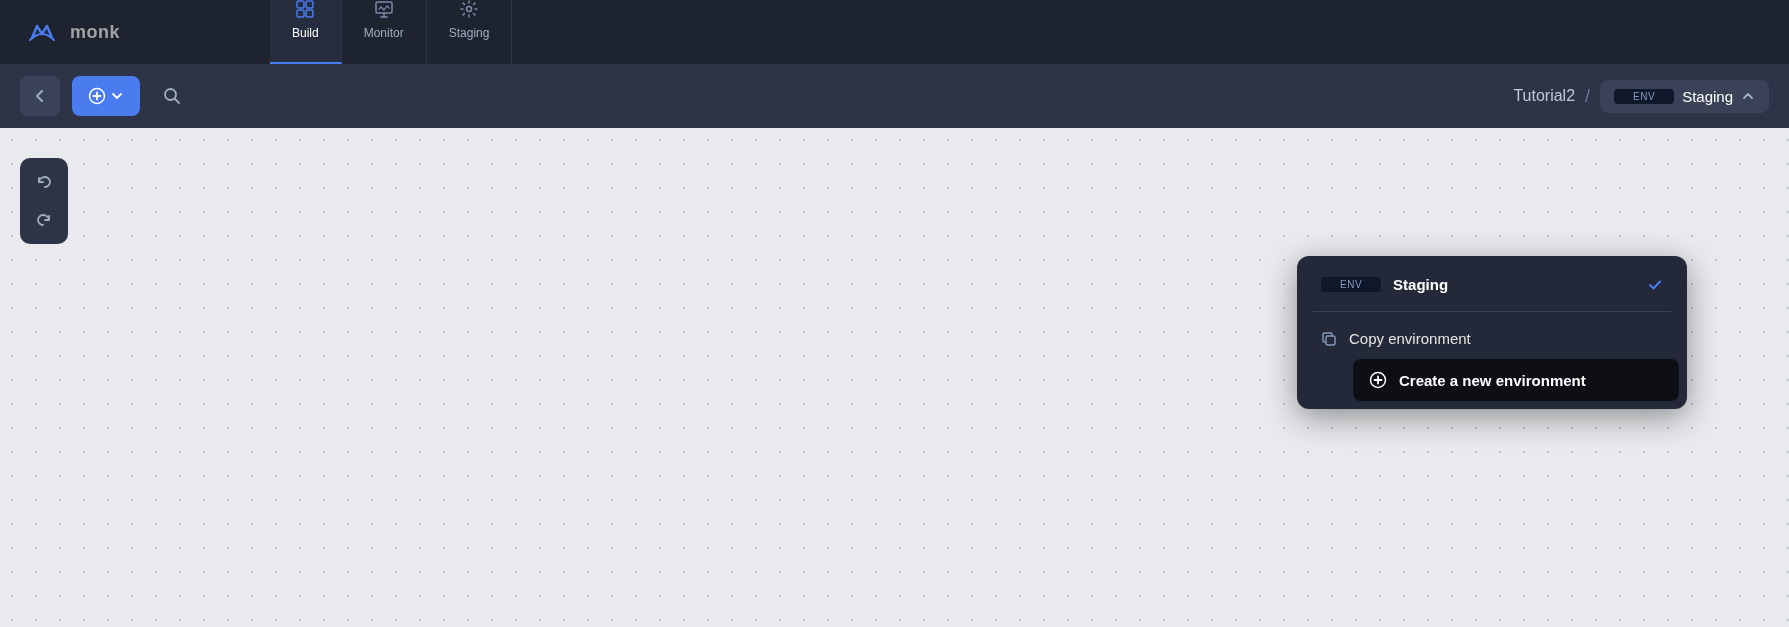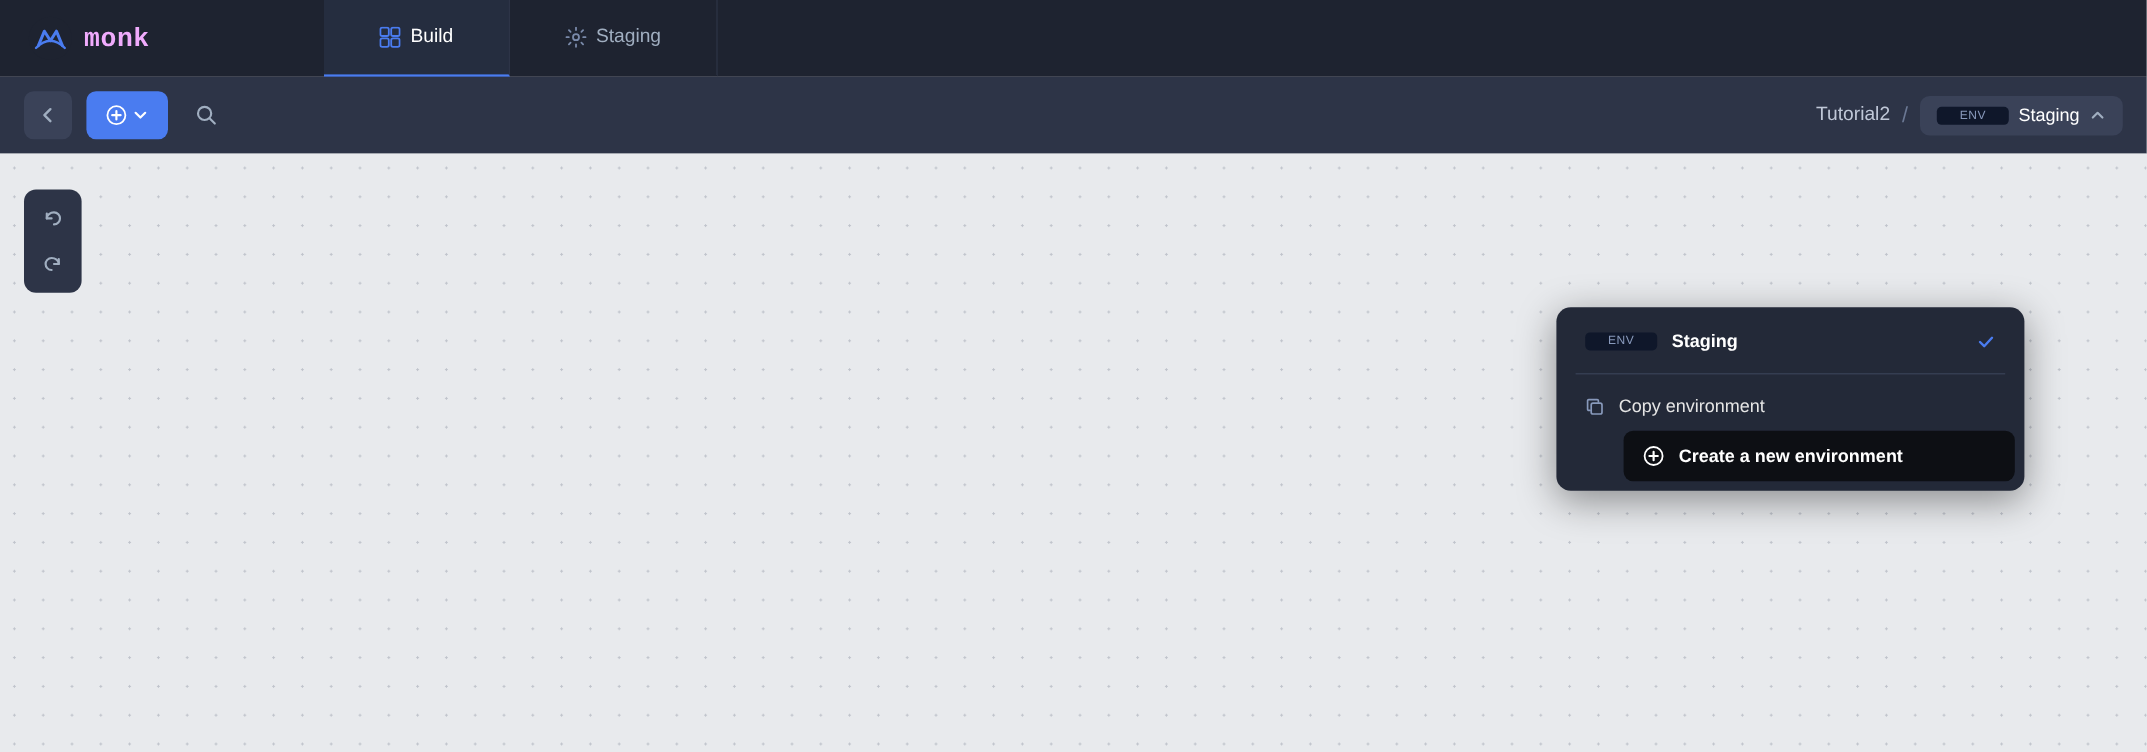--- a/index.html
+++ b/index.html
@@ -18,42 +18,42 @@
       align-items: center;
       gap: 10px;
       padding: 0 24px;
       width: 270px;
     }
     .logo-icon {
       width: 36px;
       height: 36px;
     }
     .logo-text {
-      color: #f0abfc;
-      font-size: 22px;
+      color: #a3a3a3;
+      font-size: 18px;
       font-weight: 600;
       letter-spacing: 0.5px;
-      font-family: Liberation Mono, monospace;
     }
     .nav-tabs {
       display: flex;
       height: 100%;
     }
     .nav-tab {
       display: flex;
       align-items: center;
       gap: 8px;
-      padding: 0 46px;
+      padding: 0 22px;
       color: #a0aec0;
-      font-size: 16px;
+      font-size: 12px;
       font-weight: 500;
       cursor: pointer;
       border-bottom: 2px solid transparent;
       height: 100%;
       border-right: 1px solid #2d3447;
+      flex-direction: column;
     }
     .nav-tab.active {
       color: #ffffff;
       border-bottom: 2px solid #4a7cf0;
       background: #252d3f;
     }
 
     
     .toolbar {
       display: flex;
@@ -244,20 +244,29 @@
     <div class="nav-tab active">
       <svg width="18" height="18" viewBox="0 0 18 18" fill="none" xmlns="http://www.w3.org/2000/svg">
         <rect x="1" y="1" width="7" height="7" rx="1.5" stroke="#4a7cf0" stroke-width="1.5" fill="none"></rect>
         <rect x="10" y="1" width="7" height="7" rx="1.5" stroke="#4a7cf0" stroke-width="1.5" fill="none"></rect>
         <rect x="1" y="10" width="7" height="7" rx="1.5" stroke="#4a7cf0" stroke-width="1.5" fill="none"></rect>
         <rect x="10" y="10" width="7" height="7" rx="1.5" stroke="#4a7cf0" stroke-width="1.5" fill="none"></rect>
       </svg>
       <span>Build</span>
     </div>
 
+    <div class="nav-tab">
+      <svg width="18" height="18" viewBox="0 0 18 18" fill="none" xmlns="http://www.w3.org/2000/svg">
+        <rect x="1" y="2" width="16" height="11" rx="1.5" stroke="#7a8aaa" stroke-width="1.5" fill="none"></rect>
+        <path d="M6 17 H12" stroke="#7a8aaa" stroke-width="1.5" stroke-linecap="round"></path>
+        <path d="M9 13 V17" stroke="#7a8aaa" stroke-width="1.5" stroke-linecap="round"></path>
+        <path d="M4 9 L6 7 L9 10 L12 6 L14 8" stroke="#7a8aaa" stroke-width="1.2" stroke-linecap="round" stroke-linejoin="round" fill="none"></path>
+      </svg>
+      <span>Monitor</span>
+    </div>
 
     <div class="nav-tab">
       <svg width="18" height="18" viewBox="0 0 18 18" fill="none" xmlns="http://www.w3.org/2000/svg">
         <circle cx="9" cy="9" r="2.5" stroke="#7a8aaa" stroke-width="1.5" fill="none"></circle>
         <path d="M9 1 V3 M9 15 V17 M1 9 H3 M15 9 H17 M3.1 3.1 L4.5 4.5 M13.5 13.5 L14.9 14.9 M14.9 3.1 L13.5 4.5 M4.5 13.5 L3.1 14.9" stroke="#7a8aaa" stroke-width="1.5" stroke-linecap="round"></path>
       </svg>
       <span>Staging</span>
     </div>
   </div>
 </div>

